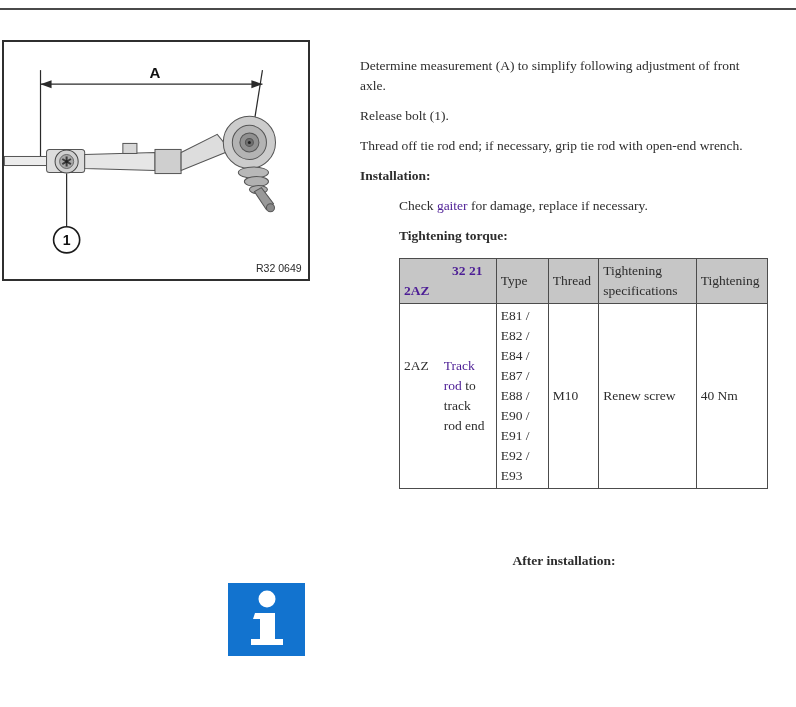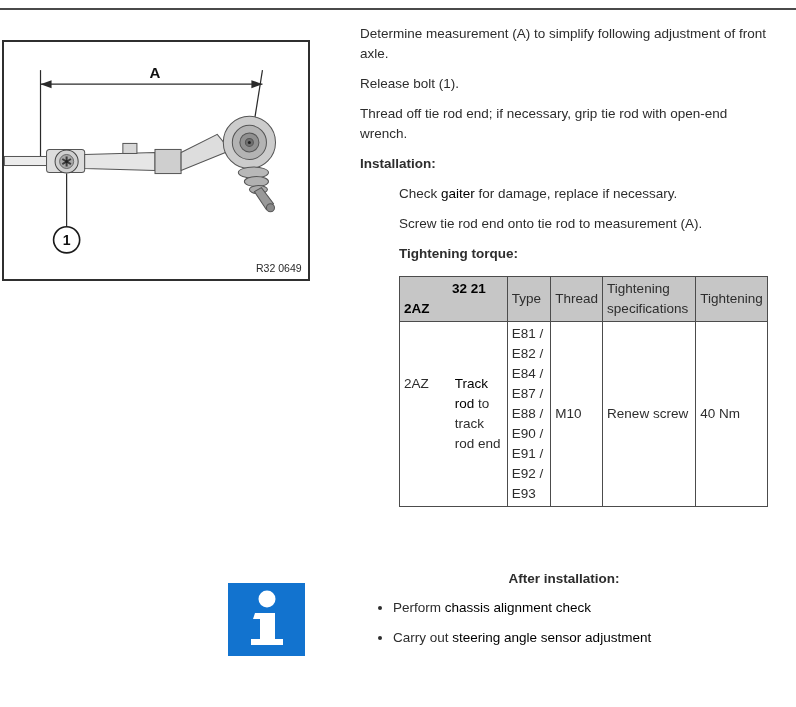--- a/index.html
+++ b/index.html
@@ -11,41 +11,41 @@
   .top-rule { position:absolute; left:0; top:8px; width:796px; height:2px; background:#4a4a4a; }
 
   
   .diagram {
     position:absolute; left:2px; top:40px; width:308px; height:241px;
     border:2px solid #2f2f2f; background:#ffffff;
   }
   .diagram svg { display:block; width:100%; height:100%; }
 
   
-  .content { position:absolute; left:360px; top:24px; width:408px; }
+  .content { position:absolute; left:360px; top:56px; width:408px;font-family:Liberation Serif, serif; }
   .content p { margin:0 0 10px 0; }
   .bold { font-weight:bold; }
-  a.lnk { color:#000000; text-decoration:none; cursor:pointer; }
+  a.lnk { color:#4c1d95; text-decoration:none; cursor:pointer; }
   .indent { margin-left:39px; }
   .torque-heading { margin-bottom:12px !important; }
 
   
   table.torque { border-collapse:collapse; table-layout:fixed; }
   table.torque th, table.torque td {
     border:1px solid #4c4c4c; font-weight:normal; text-align:left;
     padding:2px 4px; vertical-align:middle; font-size:13.5px; line-height:20px;
   }
   table.torque th { background:#c6c6c6; height:42px; }
   th.c1, td.c1 { width:93px; }
   th.c2, td.c2 { width:55px; }
   th.c3, td.c3 { width:51px; }
   th.c4, td.c4 { width:100px; }
   th.c5, td.c5 { width:72px; }
   td.cell-type { vertical-align:top; padding-top:3px; }
-  .code-flex { display:flex; gap:26px; align-items:flex-start; }
+  .code-flex { display:flex; gap:15px; align-items:flex-start; }
   .code-flex .desc { display:block; width:48px; }
   th .hdr-link { font-weight:bold;margin-left:48px; }
 
   
   .after { margin-top:62px; }
   .after .heading { margin-bottom:9px;text-align:center; }
   .after ul { list-style:disc; padding-left:33px; }
   .after li { margin-bottom:10px; }
 
   
@@ -118,21 +118,20 @@
   </div>
 
   <div class="content">
     <p>Determine measurement (A) to simplify following adjustment of front axle.</p>
     <p>Release bolt (1).</p>
     <p>Thread off tie rod end; if necessary, grip tie rod with open-end wrench.</p>
     <p class="bold">Installation:</p>
 
     <div class="indent">
       <p><span>Check </span><a class="lnk">gaiter</a><span> for damage, replace if necessary.</span></p>
-      <p>Screw tie rod end onto tie rod to measurement (A).</p>
       <p class="bold torque-heading">Tightening torque:</p>
 
       <table class="torque">
         <thead>
           <tr>
             <th class="c1"><a class="lnk hdr-link">32 21 2AZ</a></th>
             <th class="c2">Type</th>
             <th class="c3">Thread</th>
             <th class="c4">Tightening specifications</th>
             <th class="c5">Tightening</th>
@@ -150,24 +149,20 @@
             <td class="c3">M10</td>
             <td class="c4">Renew screw</td>
             <td class="c5">40 Nm</td>
           </tr>
         </tbody>
       </table>
     </div>
 
     <div class="after">
       <p class="bold heading">After installation:</p>
-      <ul>
-        <li><span>Perform </span><a class="lnk">chassis alignment check</a></li>
-        <li><span>Carry out </span><a class="lnk">steering angle sensor adjustment</a></li>
-      </ul>
     </div>
   </div>
 
   <div class="info-icon">
     <svg width="77" height="73" viewBox="0 0 77 73">
       <circle cx="39" cy="16" r="8.5" fill="#ffffff"></circle>
       <path d="M27 30 h20 v26 h8 v6 H23 v-6 h9 V36 h-7 z" fill="#ffffff"></path>
     </svg>
   </div>
 

